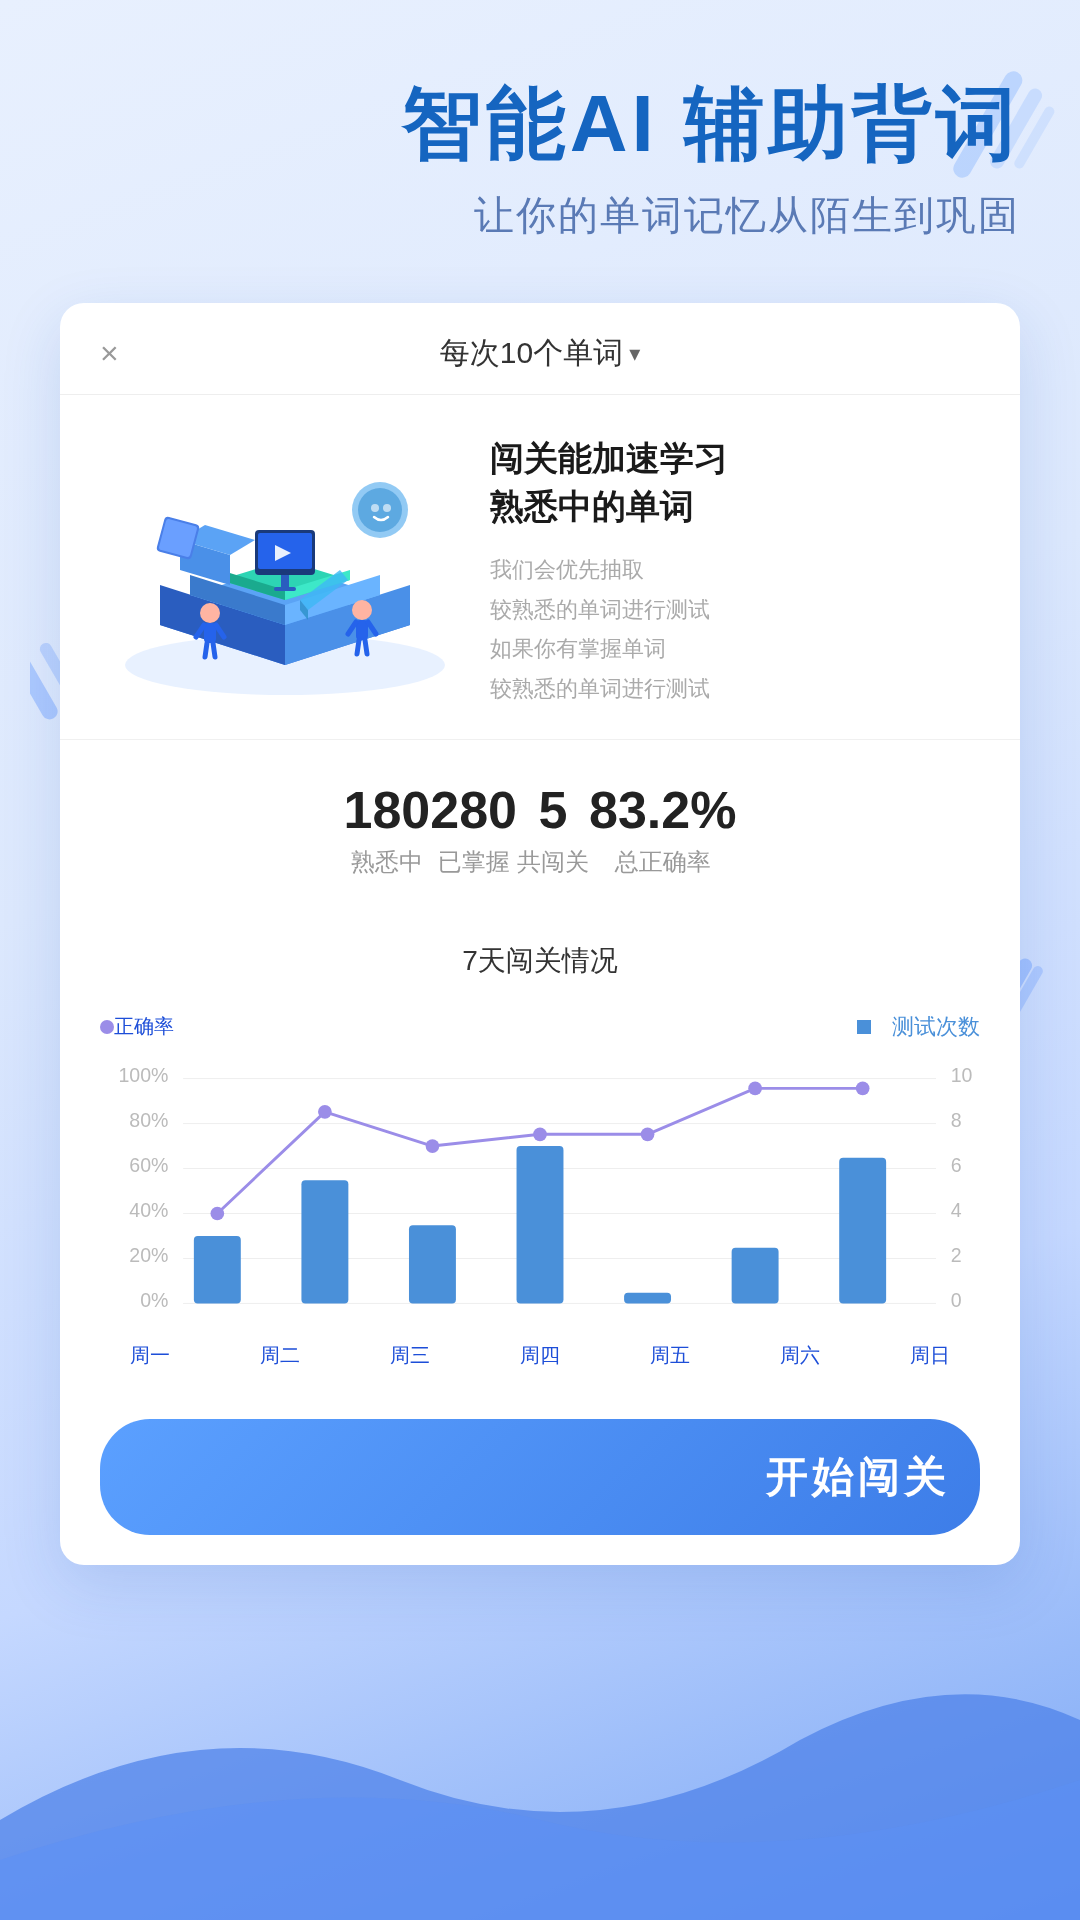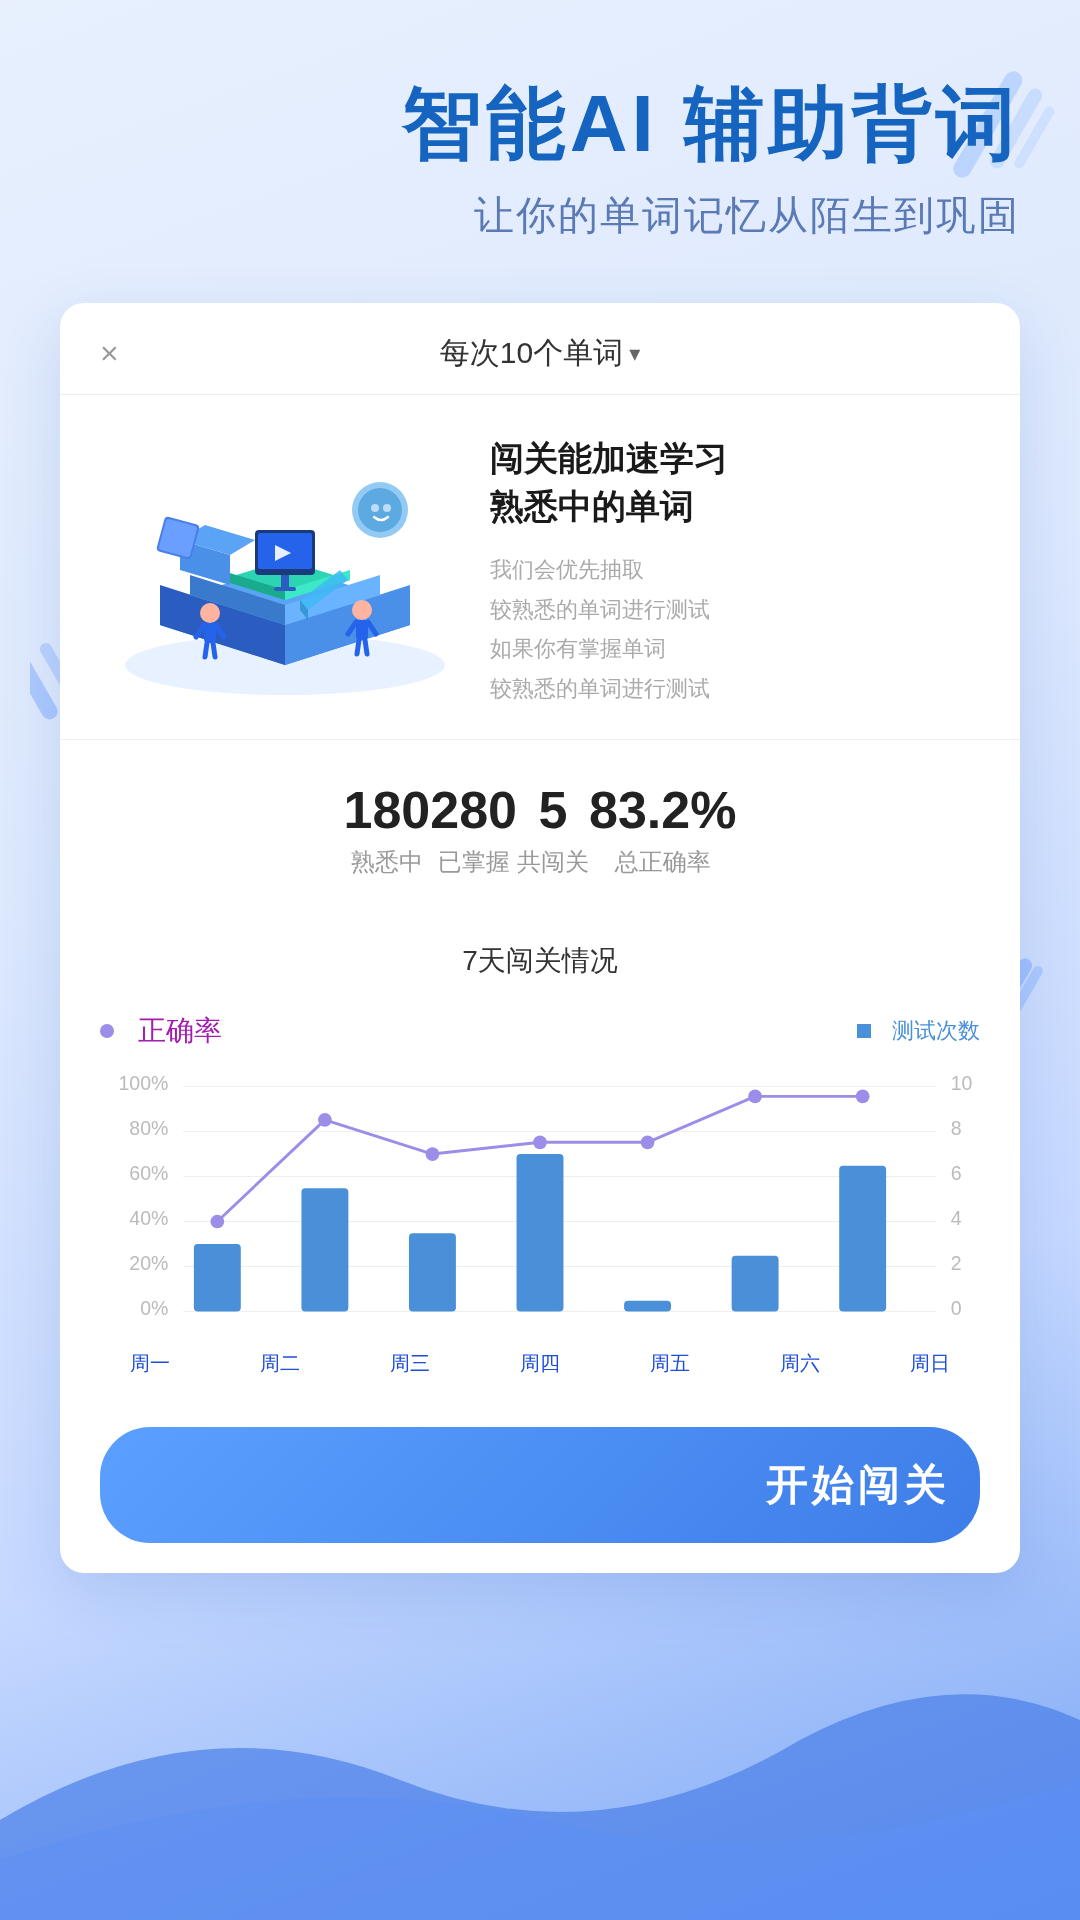--- a/index.html
+++ b/index.html
@@ -153,25 +153,25 @@
       margin-bottom: 32px;
     }
 
     .chart-legend {
       display: flex;
       justify-content: space-between;
       margin-bottom: 10px;
     }
 
     .legend-left {
-      font-size: 28px;
-      color: #a21caf;
+      font-size: 20px;
+      color: #1d4ed8;
       display: flex;
       align-items: center;
-      gap: 24px;
+      gap: 0;
     }
 
     .legend-dot {
       width: 14px;
       height: 14px;
       border-radius: 50%;
       background: #9b8de8;
       display: inline-block;
     }
 

